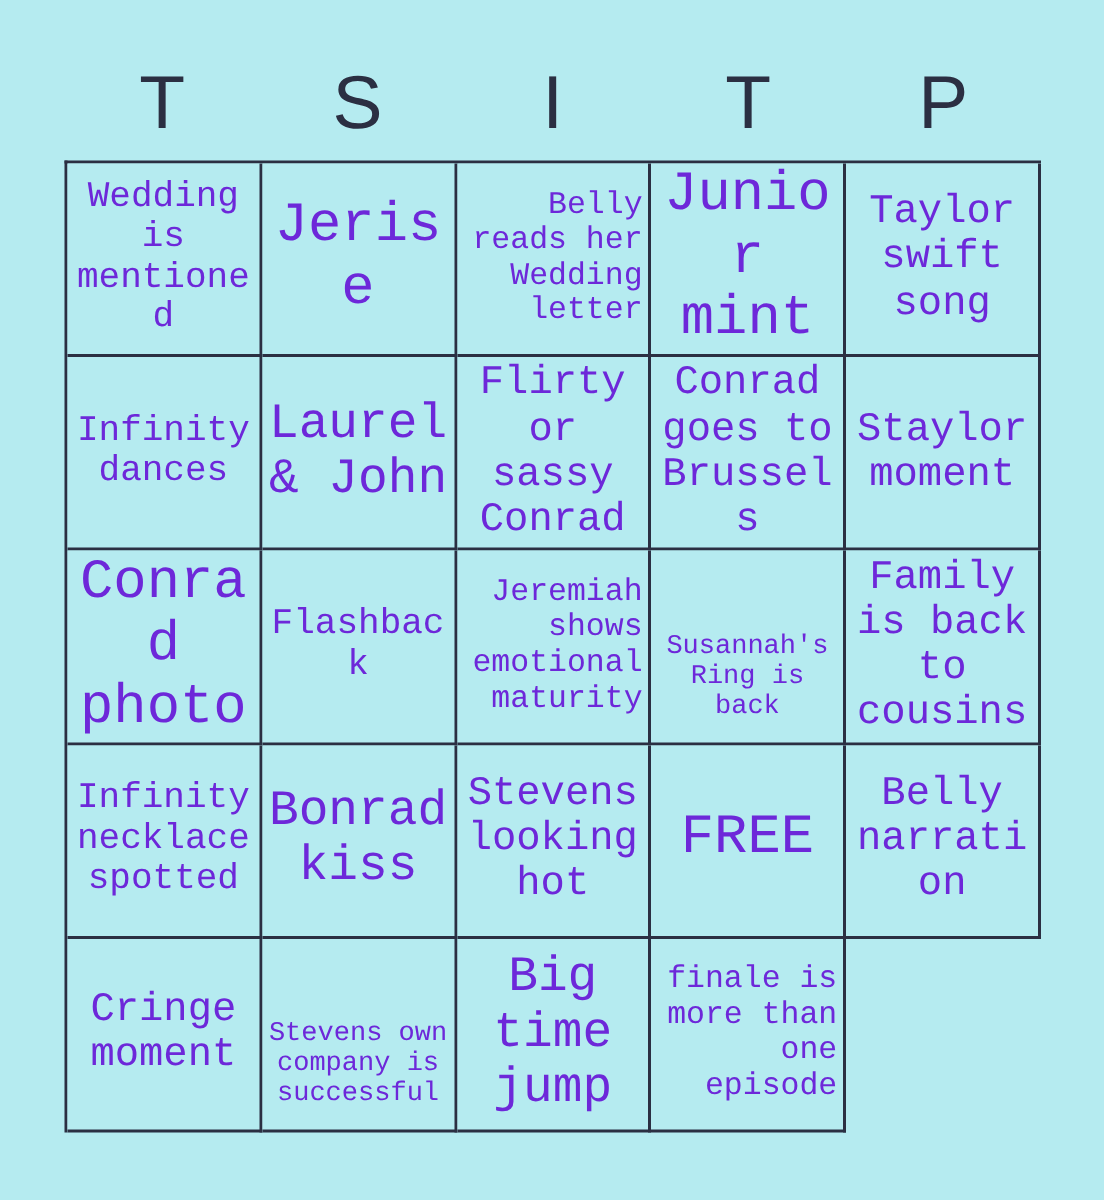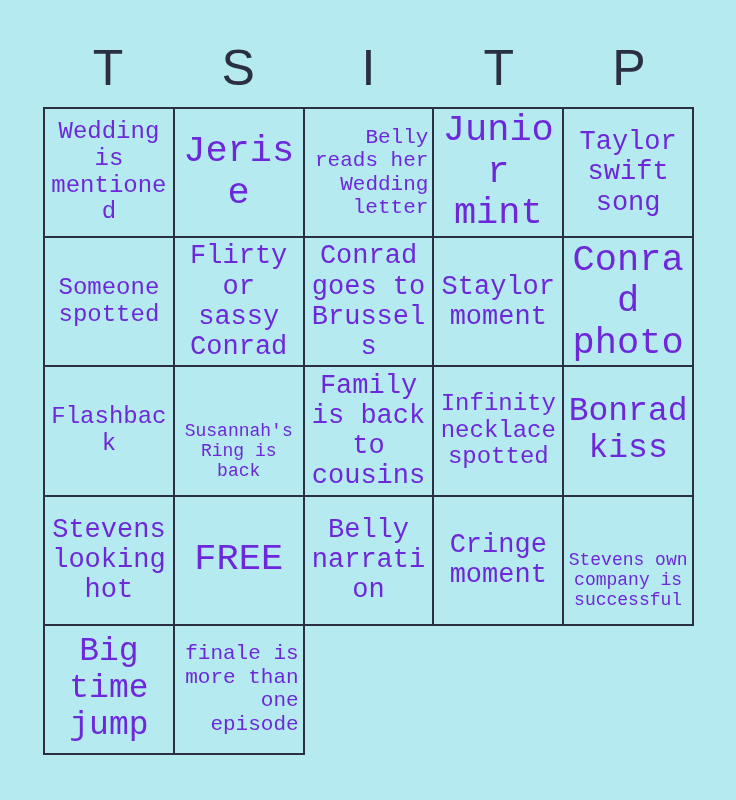--- a/index.html
+++ b/index.html
@@ -111,37 +111,43 @@
         <span class="cell-text">Belly reads her Wedding letter</span>
       </div>
     <div class="cell fs-xxl">
         <span class="cell-text">Junior mint</span>
       </div>
 
     <div class="cell fs-lg">
         <span class="cell-text">Taylor swift song</span>
       </div>
     <div class="cell fs-md">
-        <span class="cell-text">Someone spotted</span>
+        <span class="cell-text">Infinity dances</span>
+      </div>
+    <div class="cell fs-xl">
+        <span class="cell-text">Laurel &amp; John</span>
       </div>
     <div class="cell fs-lg">
         <span class="cell-text">Flirty or sassy Conrad</span>
       </div>
     <div class="cell fs-lg">
         <span class="cell-text">Conrad goes to Brussels</span>
       </div>
 
     <div class="cell fs-lg">
         <span class="cell-text">Staylor moment</span>
       </div>
     <div class="cell fs-xxl">
         <span class="cell-text">Conrad photo</span>
       </div>
     <div class="cell fs-md">
         <span class="cell-text">Flashback</span>
+      </div>
+    <div class="cell fs-sm">
+        <span class="cell-text">Jeremiah shows emotional maturity</span>
       </div>
     <div class="cell fs-xs">
         <span class="cell-text">Susannah's Ring is back</span>
       </div>
 
     <div class="cell fs-lg">
         <span class="cell-text">Family is back to cousins</span>
       </div>
     <div class="cell fs-md">
         <span class="cell-text">Infinity necklace spotted</span>

